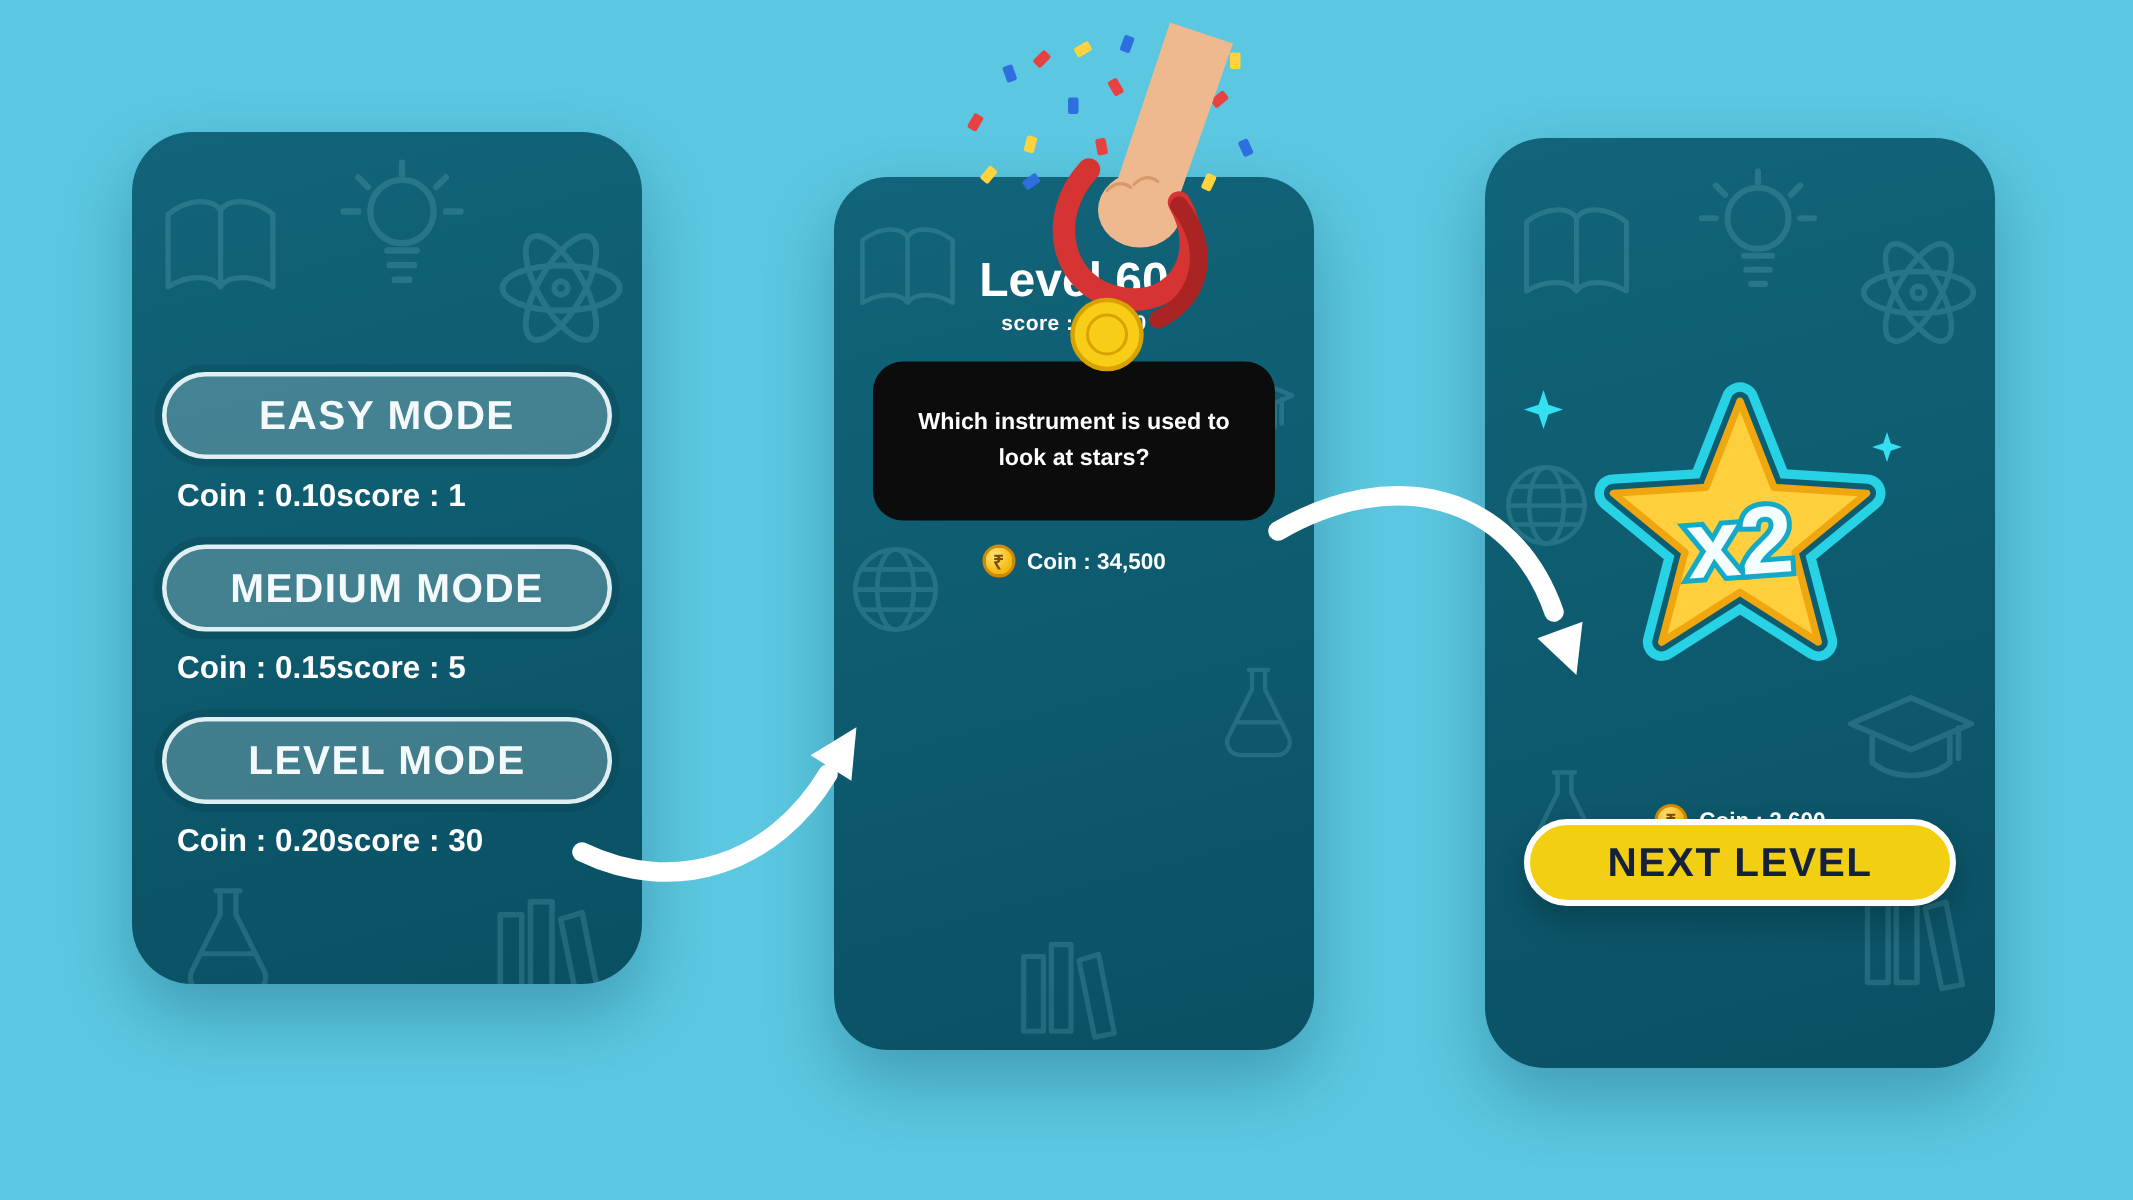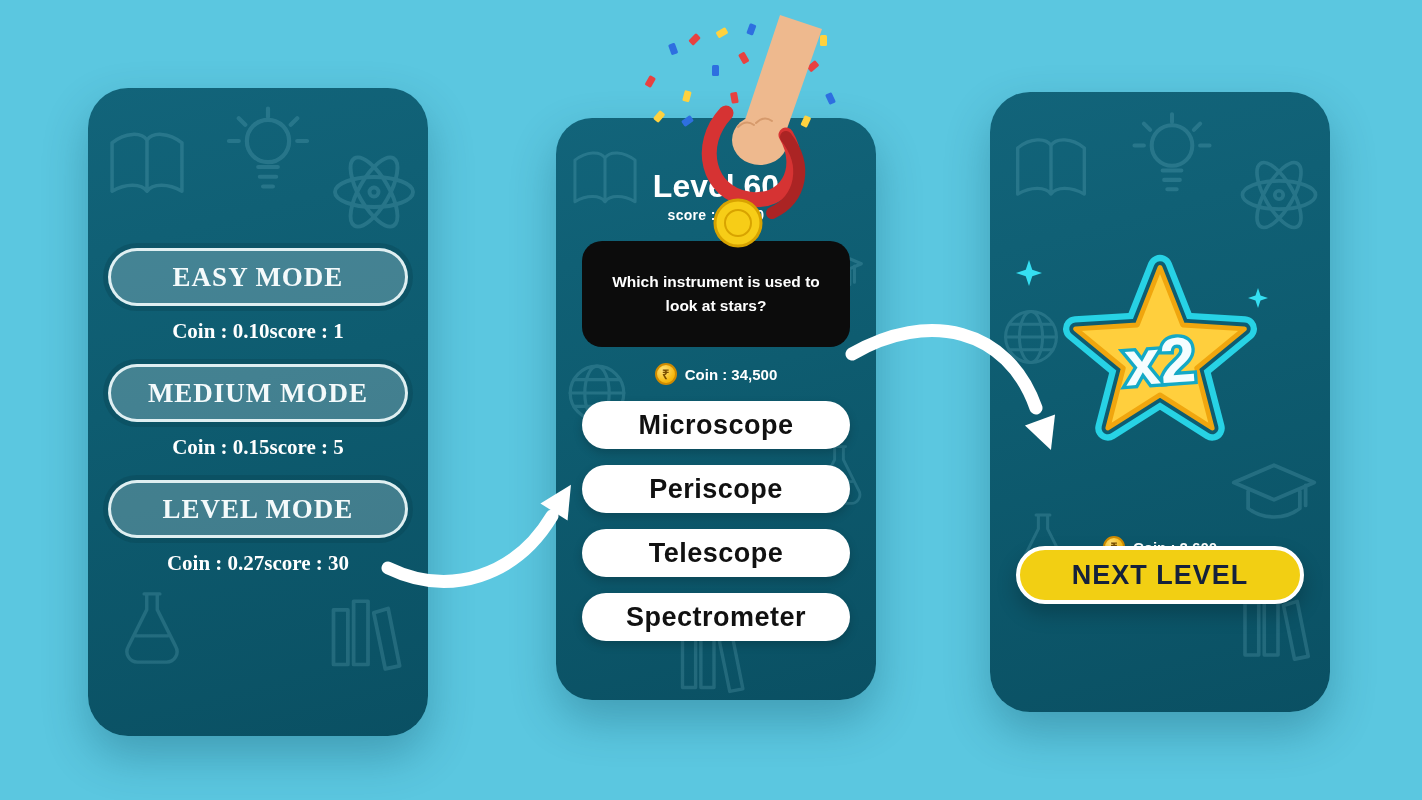--- a/index.html
+++ b/index.html
@@ -3,35 +3,35 @@
 <meta charset="utf-8">
 <style>
   * { margin:0; padding:0; box-sizing:border-box; }
   html,body { width:1422px; height:800px; }
   body { font-family:"Liberation Sans", sans-serif; overflow:hidden; background:var(--background,#5bc7e0); }
   .stage { position:relative; width:1422px; height:800px; background:var(--background,#5bc7e0); }
 
   .panel { position:absolute; z-index:1; overflow:hidden; border-radius:40px;
            background:linear-gradient(165deg,#12647a 0%, var(--panel,#0e5c70) 45%, #0a5063 100%);
            box-shadow:0 20px 45px rgba(7,64,82,.30); }
-  .panel-left  { left:88px;  top:88px;  width:340px; height:648px;font-family:Liberation Serif, serif; }
+  .panel-left  { left:88px;  top:88px;  width:340px; height:568px; }
   .panel-mid   { left:556px; top:118px; width:320px; height:582px; border-radius:36px; }
   .panel-right { left:990px; top:92px;  width:340px; height:620px; }
 
   .deco { position:absolute; stroke:#8fd4e3; opacity:.18; fill:none;
           stroke-width:2.6; stroke-linecap:round; stroke-linejoin:round; }
 
   
   .mode-area { position:absolute; left:0; right:0; top:160px; padding:0 20px; z-index:2; }
   .mode-btn { display:flex; align-items:center; justify-content:center; width:100%; height:58px;
               border-radius:29px; border:3px solid rgba(238,248,250,.92);
               background:rgba(222,235,238,.26); box-shadow:0 0 0 5px rgba(9,66,80,.35);
               color:#f4fafb; font-family:inherit; font-weight:bold; font-size:27px;
               letter-spacing:1px; cursor:pointer; }
-  .stat-row { display:flex; justify-content:center; padding:0 10px; margin:13px 0 20px;
+  .stat-row { display:flex; justify-content:flex-start; padding:0 10px; margin:13px 0 20px;
               color:#fff; font-weight:bold; font-size:21px; }
 
   
   .quiz-head { margin-top:50px; text-align:center; color:#fff; position:relative; z-index:2; }
   .level-title { font-size:32px; font-weight:bold; }
   .level-score { font-size:14px; font-weight:bold; margin-top:2px; letter-spacing:.3px; }
   .question-box { margin:18px 26px 12px; background:var(--question-box,#0c0c0c); border-radius:20px;
                   min-height:106px; display:flex; align-items:center; justify-content:center;
                   padding:18px 24px; position:relative; z-index:2; }
   .question-text { color:#fff; font-weight:bold; font-size:15.5px; line-height:1.55;
@@ -132,21 +132,21 @@
       </div>
 
       <button class="mode-btn">MEDIUM MODE</button>
       <div class="stat-row">
         <span>Coin : 0.15</span>
         <span>score : 5</span>
       </div>
 
       <button class="mode-btn">LEVEL MODE</button>
       <div class="stat-row">
-        <span>Coin : 0.27</span>
+        <span>Coin : 0.20</span>
         <span>score : 30</span>
       </div>
     </div>
   </section>
 
   <section class="panel panel-mid">
     <svg class="deco" style="left:12px;top:26px;width:74px;height:74px" viewBox="0 0 64 64">
         <use href="#icon-book"></use>
       </svg>
     <svg class="deco" style="left:236px;top:118px;width:74px;height:74px" viewBox="0 0 64 64">
@@ -171,26 +171,20 @@
       <div class="question-text">Which instrument is used to look at stars?</div>
     </div>
 
     <div class="coin-row">
       <span class="coin-icon">
           <i>₹</i>
         </span>
       <span>Coin : 34,500</span>
     </div>
 
-    <div class="answers">
-      <button class="answer-btn">Microscope</button>
-      <button class="answer-btn">Periscope</button>
-      <button class="answer-btn">Telescope</button>
-      <button class="answer-btn">Spectrometer</button>
-    </div>
   </section>
 
   <section class="panel panel-right">
     <svg class="deco" style="left:20px;top:38px;width:82px;height:82px" viewBox="0 0 64 64">
         <use href="#icon-book"></use>
       </svg>
     <svg class="deco" style="left:132px;top:16px;width:100px;height:100px" viewBox="0 0 64 64">
         <use href="#icon-bulb"></use>
       </svg>
     <svg class="deco" style="left:244px;top:58px;width:90px;height:90px" viewBox="0 0 64 64">

